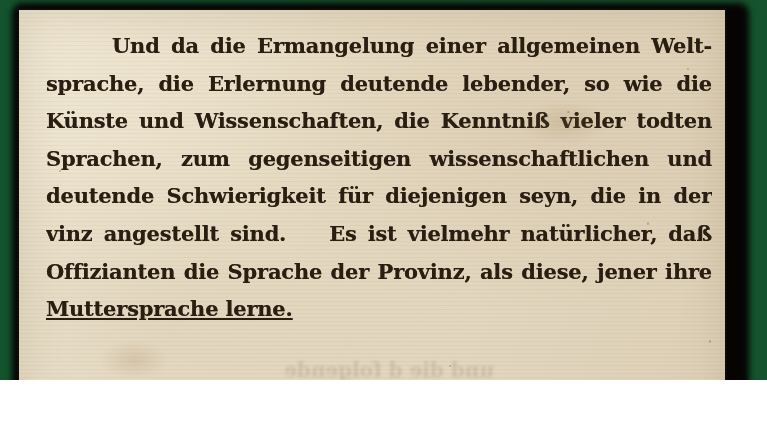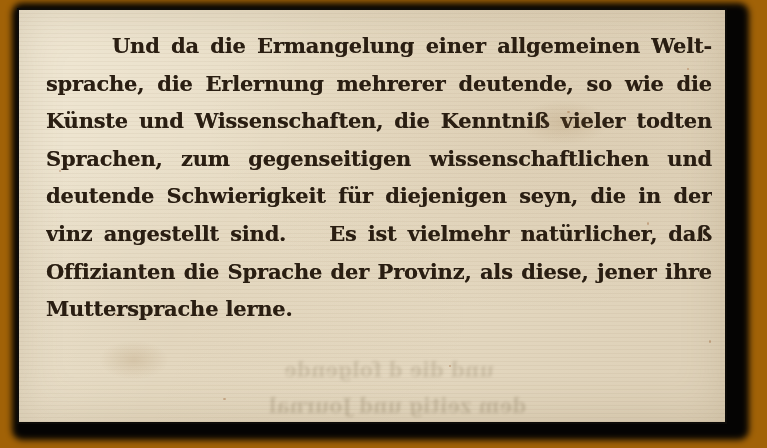--- a/index.html
+++ b/index.html
@@ -1,21 +1,21 @@
 <!DOCTYPE html>
 <html><head>
 <meta charset="utf-8">
 <style>
   html, body { margin: 0; padding: 0; background: #ffffff; }
 
   .stage {
     position: relative;
     width: 767px;
-    height: 448px;
-    background: #a16207;
+    height: 380px;
+    background: #14532d;
     overflow: hidden;
     font-family: "DejaVu Serif", "Liberation Serif", serif;
   }
 
   
   .shadow {
     position: absolute;
     left: 12px; top: 3px;
     width: 737px; height: 437px;
     background: #050403;
@@ -52,21 +52,21 @@
     font-weight: 700;
     color: #2a1e12;
     letter-spacing: -0.2px;
     text-align: justify;
     text-align-last: justify;
     overflow: hidden;
     white-space: normal;
     text-shadow: 0 0 0.5px rgba(42, 30, 18, 0.65);
   }
   .line.indent { padding-left: 66px; }
-  .line.last   { text-align: right; text-align-last: left; }
+  .line.last   { text-align: right; text-align-last: left; text-decoration: underline; }
 
   
   .ghost {
     position: absolute;
     transform: scaleX(-1);
     filter: blur(1.7px);
     color: #6f5f42;
     font-size: 20px;
     font-weight: 700;
     white-space: nowrap;
@@ -94,21 +94,21 @@
 <body>
 
 <div class="stage">
 
   <div class="shadow"></div>
 
   <div class="paper">
 
     <div class="textblock">
       <div class="line indent">Und da die Ermangelung einer allgemeinen Welt-</div>
-      <div class="line">sprache, die Erlernung mehrerer deutende, so wie die</div>
+      <div class="line">sprache, die Erlernung deutende lebender, so wie die</div>
       <div class="line">Künste und Wissenschaften, die Kenntniß vieler todten</div>
       <div class="line">Sprachen, zum gegenseitigen wissenschaftlichen und Kom-</div>
       <div class="line">deutende Schwierigkeit für diejenigen seyn, die in der Pro-</div>
       <div class="line">vinz angestellt sind.   Es ist vielmehr natürlicher, daß die</div>
       <div class="line">Offizianten die Sprache der Provinz, als diese, jener ihre</div>
       <div class="line last">Muttersprache lerne.</div>
     </div>
 
     <div class="ghost g1">und die d folgende</div>
     <div class="ghost g2">dem zeitig und Journal</div>

